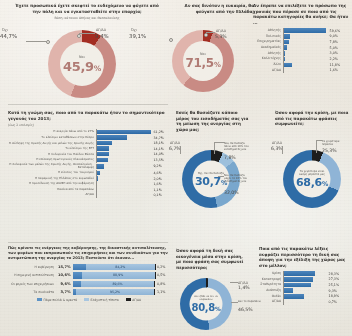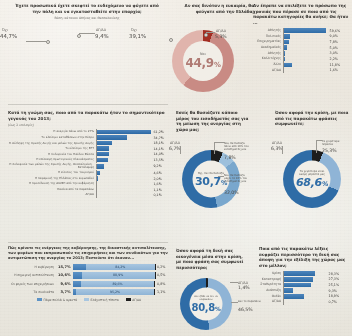--- a/index.html
+++ b/index.html
@@ -84,20 +84,32 @@
 <div class="paper"></div>
 <div class="grain"></div>
 
 <div class="wrap">
 
   <div class="panel" style="left:12px;top:3px;width:150px;">
     <div class="title" style="text-align:center;">Έχετε προσωπικά έχετε σκεφτεί το ενδεχόμενο να φύγετε από την πόλη και να εγκατασταθείτε στην επαρχία;</div>
     <div class="subtitle" style="text-align:center;">Βάση: κάτοικοι Αθήνας και Θεσσαλονίκης</div>
   </div>
 
+  <div class="panel" style="left:48px;top:30px;">
+    <div class="donut" style="width:68px;height:68px;
+      background:conic-gradient(
+        #a32d22 0 9.4%,
+        #c98b84 9.4% 55.3%,
+        #e0b4ac 55.3% 100%);">
+      <div class="hole" style="width:44px;height:44px;">
+        <div class="d-lab">Ναι</div>
+        <div class="d-val" style="font-size:13px;color:#b07b74;"><span>45,9</span><span class="pct">%</span></div>
+      </div>
+    </div>
+  </div>
   <div class="callout" style="left:2px;top:28px;">Όχι</div>
   <div class="cval" style="position:absolute;left:0px;top:33px;">44,7%</div>
   <div class="dot" style="left:46px;top:40px;"></div>
   <div class="leader" style="left:26px;top:40.5px;width:20px;height:.5px;"></div>
 
   <div class="callout" style="left:96px;top:28px;">ΔΓ/ΔΑ</div>
   <div class="cval" style="position:absolute;left:95px;top:33px;">9,4%</div>
   <div class="dot" style="left:77px;top:34px;"></div>
   <div class="leader" style="left:79px;top:33px;width:16px;height:.5px;"></div>
 
@@ -106,21 +118,21 @@
   </div>
 
   <div class="panel" style="left:172px;top:30px;">
     <div class="donut" style="width:62px;height:62px;
       background:conic-gradient(
         #a32d22 0 5.3%,
         #c98b84 5.3% 60.9%,
         #e0b4ac 60.9% 100%);">
       <div class="hole" style="width:40px;height:40px;">
         <div class="d-lab">Ναι</div>
-        <div class="d-val" style="font-size:12px;color:#b07b74;"><span>44,9</span><span class="pct">%</span></div>
+        <div class="d-val" style="font-size:12px;color:#b07b74;"><span>71,5</span><span class="pct">%</span></div>
       </div>
     </div>
   </div>
   <div class="callout" style="left:131px;top:28px;">Όχι</div>
   <div class="cval" style="position:absolute;left:129px;top:33px;">39,1%</div>
   <div class="dot" style="left:169px;top:38px;"></div>
 
   <div class="callout" style="left:216px;top:29px;">ΔΓ/ΔΑ</div>
   <div class="cval sm" style="position:absolute;left:215px;top:34px;">5,3%</div>
   <div class="dot" style="left:204px;top:33px;"></div>
@@ -357,21 +369,21 @@
   </div>
 
   <div class="panel" style="left:283px;top:150px;">
     <div class="donut" style="width:58px;height:58px;
       background:conic-gradient(
         #1d1d1d 0 6.3%,
         #8fb4d6 6.3% 31.6%,
         #2f6ca6 31.6% 100%);">
       <div class="hole" style="width:37px;height:37px;">
         <div class="tiny" style="font-size:2.6px;line-height:3px;text-align:center;max-width:33px;">Τα χειρότερα είναι ακόμη μπροστά μας</div>
-        <div class="d-val" style="font-size:11px;color:#2f6ca6;font-style:italic;"><span>68,6</span><span class="pct">%</span></div>
+        <div class="d-val" style="font-size:11px;color:#2f6ca6;"><span>68,6</span><span class="pct">%</span></div>
       </div>
     </div>
   </div>
   <div class="callout" style="left:272px;top:141px;">ΔΓ/ΔΑ</div>
   <div class="cval sm" style="position:absolute;left:271px;top:146px;">6,3%</div>
   <div class="leader" style="left:282px;top:146px;width:.5px;height:8px;"></div>
 
   <div class="tiny" style="position:absolute;left:322px;top:140px;width:26px;font-size:2.6px;line-height:3px;">Τα χειρότερα πέρασαν</div>
   <div class="cval sm" style="position:absolute;left:322px;top:148px;">25,3%</div>
   <div class="leader" style="left:316px;top:140px;width:6px;height:.5px;"></div>

